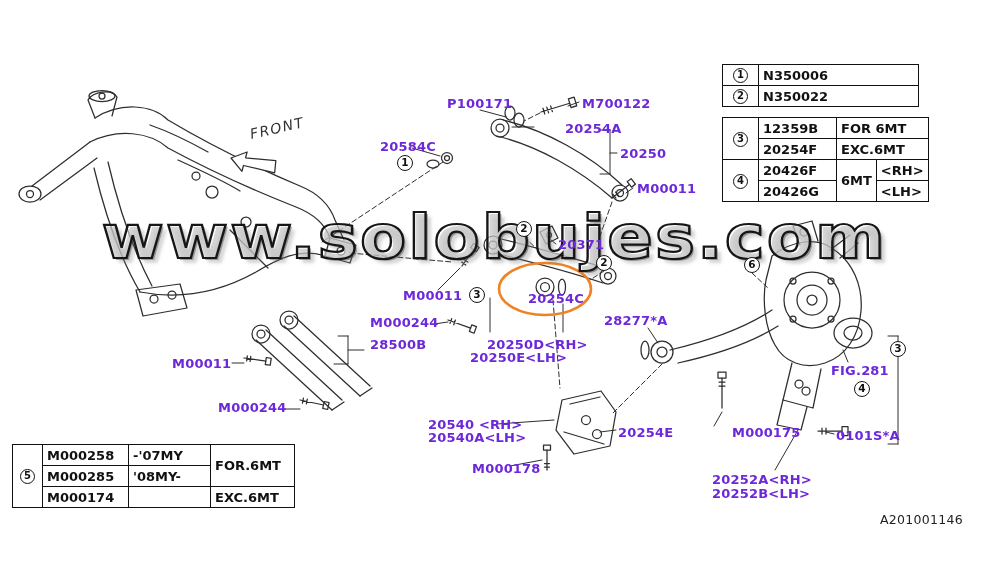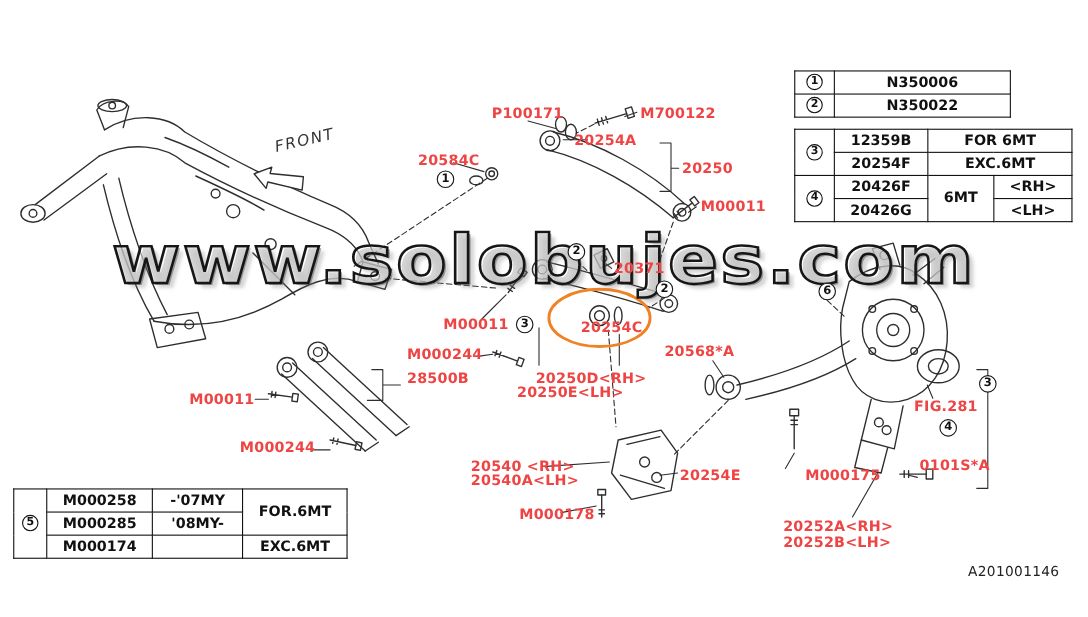--- a/index.html
+++ b/index.html
@@ -1,41 +1,41 @@
 <!DOCTYPE html>
 <html><head>
 <meta charset="utf-8">
 <style>
   * { margin:0; padding:0; box-sizing:border-box; }
   html,body { background:#ffffff; }
   body { font-family:"DejaVu Sans","Liberation Sans",sans-serif; }
   #stage { position:relative; width:989px; height:561px; background:#ffffff; overflow:hidden; }
   #diagram-svg { position:absolute; left:0; top:0; }
-  .lbl { position:absolute; font-size:13px; font-weight:bold; color:#ef4444; white-space:nowrap; letter-spacing:.2px; }
+  .lbl { position:absolute; font-size:13px; font-weight:bold; color:#6d28d9; white-space:nowrap; letter-spacing:.2px; }
   .callout {
     position:absolute; width:16px; height:16px; border:1.5px solid #161616; border-radius:50%;
     background:#fff; font-size:10.5px; font-weight:bold; line-height:13px; text-align:center; color:#111;
   }
   #front-label {
     position:absolute; left:252px; top:126px; font-size:14px; font-style:italic;
     letter-spacing:1.5px; color:#333; transform:rotate(-13deg); transform-origin:left bottom;
   }
   #watermark {
     position:absolute; left:0; top:201px; width:989px; text-align:center;
     font-size:61px; font-weight:800; letter-spacing:2px;
     color:rgba(255,255,255,0.5);
     -webkit-text-stroke:2.2px #161616;
     text-shadow:2px 2px 0 rgba(70,70,70,.45), 5px 5px 3px rgba(120,120,120,.3);
     transform:scaleX(1.1); transform-origin:center; pointer-events:none; user-select:none;
   }
   #drawing-number { position:absolute; left:880px; top:512px; font-size:12.5px; color:#222; letter-spacing:.3px; }
   table.parts { position:absolute; border-collapse:collapse; background:#fff; }
   table.parts td {
     border:1.2px solid #111; font-size:13px; font-weight:bold; color:#111;
-    padding:0 14px; height:21px; text-align:center; vertical-align:middle; white-space:nowrap;
+    padding:0 4px; height:21px; text-align:left; vertical-align:middle; white-space:nowrap;
   }
   table.parts td.c { text-align:center; padding:0 3px; }
   .circ {
     display:inline-block; width:15px; height:15px; border:1.4px solid #111; border-radius:50%;
     font-size:10px; font-weight:bold; line-height:12.5px; text-align:center; vertical-align:middle;
   }
 </style>
 </head>
 <body>
 
@@ -222,41 +222,41 @@
 
     <ellipse cx="545" cy="289" rx="46" ry="26" fill="none" stroke-width="2.6" stroke="#F08224"></ellipse>
   </svg>
 
   <div id="watermark">www.solobujes.com</div>
 
   <div id="front-label">FRONT</div>
 
   <div class="lbl" style="left:447px;top:96px">P100171</div>
   <div class="lbl" style="left:582px;top:96px">M700122</div>
-  <div class="lbl" style="left:522px;top:121px">20254A</div>
+  <div class="lbl" style="left:565px;top:121px">20254A</div>
   <div class="lbl" style="left:380px;top:139px">20584C</div>
   <div class="lbl" style="left:620px;top:146px">20250</div>
   <div class="lbl" style="left:637px;top:181px">M00011</div>
   <div class="lbl" style="left:558px;top:237px">20371</div>
   <div class="lbl" style="left:403px;top:288px">M00011</div>
   <div class="lbl" style="left:370px;top:315px">M000244</div>
   <div class="lbl" style="left:370px;top:337px">28500B</div>
   <div class="lbl" style="left:528px;top:291px">20254C</div>
   <div class="lbl" style="left:487px;top:337px">20250D&lt;RH&gt;</div>
   <div class="lbl" style="left:470px;top:350px">20250E&lt;LH&gt;</div>
-  <div class="lbl" style="left:604px;top:313px">20568*A</div>
+  <div class="lbl" style="left:604px;top:313px">28277*A</div>
   <div class="lbl" style="left:172px;top:356px">M00011</div>
   <div class="lbl" style="left:218px;top:400px">M000244</div>
   <div class="lbl" style="left:428px;top:417px">20540 &lt;RH&gt;</div>
   <div class="lbl" style="left:428px;top:430px">20540A&lt;LH&gt;</div>
   <div class="lbl" style="left:472px;top:461px">M000178</div>
   <div class="lbl" style="left:618px;top:425px">20254E</div>
   <div class="lbl" style="left:732px;top:425px">M000175</div>
   <div class="lbl" style="left:831px;top:363px">FIG.281</div>
-  <div class="lbl" style="left:836px;top:416px">0101S*A</div>
+  <div class="lbl" style="left:836px;top:428px">0101S*A</div>
   <div class="lbl" style="left:712px;top:472px">20252A&lt;RH&gt;</div>
   <div class="lbl" style="left:712px;top:486px">20252B&lt;LH&gt;</div>
 
   <div class="callout" style="left:397px;top:155px">1</div>
   <div class="callout" style="left:516px;top:221px">2</div>
   <div class="callout" style="left:596px;top:255px">2</div>
   <div class="callout" style="left:469px;top:287px">3</div>
   <div class="callout" style="left:890px;top:341px">3</div>
   <div class="callout" style="left:854px;top:381px">4</div>
   <div class="callout" style="left:744px;top:257px">6</div>

